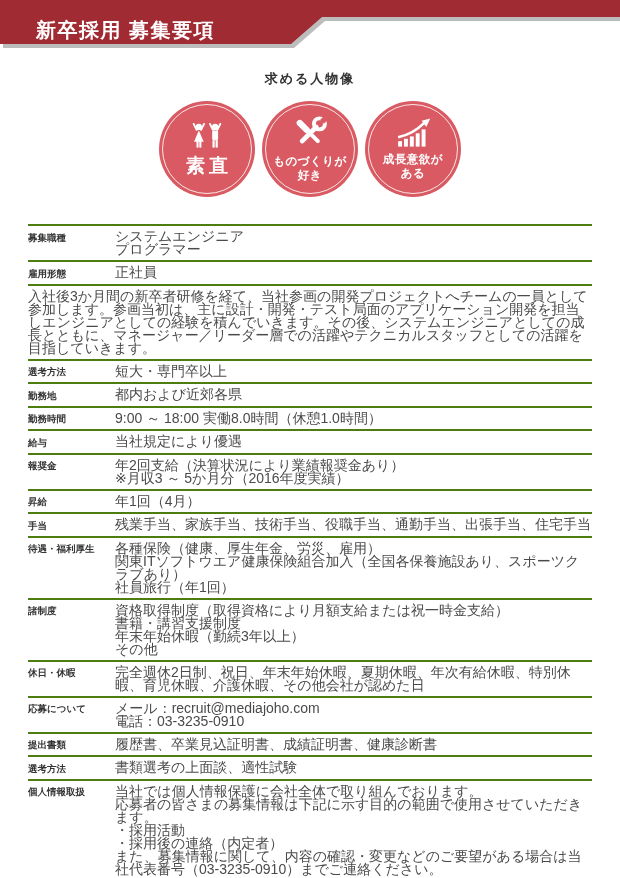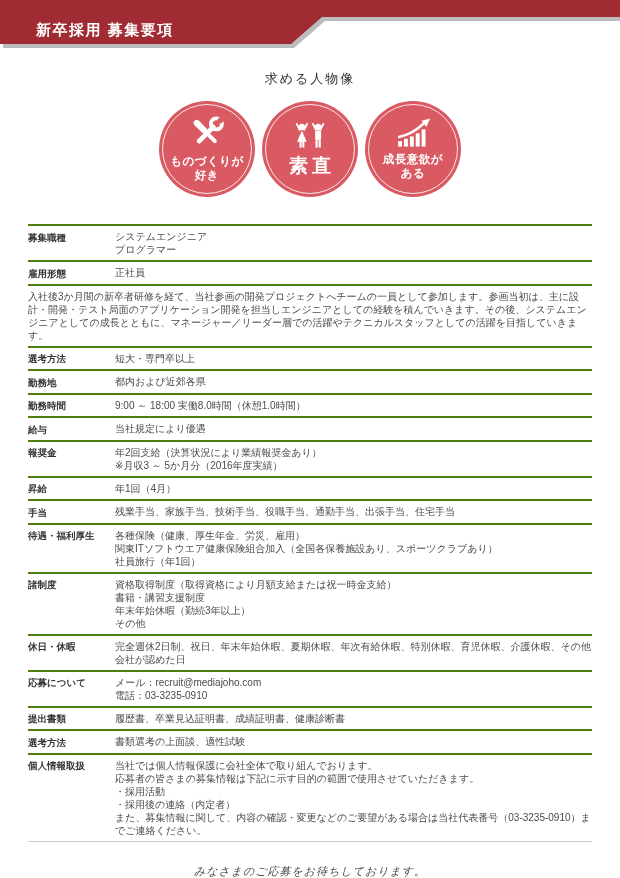--- a/index.html
+++ b/index.html
@@ -12,26 +12,26 @@
   .header { position:relative; height:48px; width:620px; }
   .hshape {
     position:absolute; left:0; top:0; width:620px; height:44px;
     clip-path: polygon(0 0, 620px 0, 620px 17px, 322px 17px, 291px 44px, 0 44px);
   }
   .hshadow { background:#bcbcbc; transform:translate(3px,4px); }
   .hred    { background:#a12b33; }
   .htitle {
     position:absolute; left:36px; top:0; height:56px;
     display:flex; align-items:center; padding-top:5px; box-sizing:border-box;
-    color:#ffffff; font-size:15px; font-weight:bold; letter-spacing:1.5px;
+    color:#ffffff; font-size:20px; font-weight:bold; letter-spacing:1.5px;
   }
   
   .persona-heading {
     margin-top:22px; text-align:center;
-    font-size:13px; font-weight:normal; color:#333333; letter-spacing:2px;
+    font-size:13px; font-weight:bold; color:#333333; letter-spacing:2px;
   }
   .circles { margin-top:13px; display:flex; justify-content:center; gap:7px; }
   .circle {
     width:96px; height:96px; border-radius:50%; background:#d95a62;
     position:relative; display:flex; flex-direction:column;
     align-items:center; justify-content:center; box-sizing:border-box;
   }
   .ring {
     position:absolute; inset:3px; border:1px solid rgba(255,255,255,0.85);
     border-radius:50%; pointer-events:none;
@@ -43,21 +43,21 @@
   }
   .clabel.big { font-size:19px; letter-spacing:4px; line-height:1.1; text-indent:4px; }
   
   .spec-table { margin:27px 28px 0 28px; }
   .row { display:flex; border-top:2px solid #4d7c0f; padding:4px 0; }
   .row:last-child { border-bottom:1px solid #cccccc; }
   .row .label {
     flex:0 0 87px; font-size:9.5px; font-weight:bold; color:#333333;
     line-height:13px; padding-top:0.5px;
   }
-  .row .value { flex:1; font-size:10px; color:#4a4a4a; line-height:13px; }
+  .row .value { flex:1; font-size:14px; color:#4a4a4a; line-height:13px; }
   .row .value div { min-height:13px; }
   
   .footer {
     margin-top:22px; text-align:center;
     font-size:11px; color:#4a4a4a; letter-spacing:1px;font-style:italic;
   }
 </style>
 </head>
 <body>
 
@@ -65,35 +65,20 @@
 
   <div class="header">
     <div class="hshape hshadow"></div>
     <div class="hshape hred"></div>
     <div class="htitle">新卒採用 募集要項</div>
   </div>
 
   <div class="persona-heading">求める人物像</div>
 
   <div class="circles">
-
-    <div class="circle">
-      <div class="ring"></div>
-      <svg width="38" height="33" viewBox="0 0 48 42">
-        <line x1="11" y1="9" x2="20" y2="18" stroke="#ffffff" stroke-width="8" stroke-linecap="round"></line>
-        <line x1="18" y1="16" x2="34" y2="32" stroke="#ffffff" stroke-width="5" stroke-linecap="round"></line>
-        <circle cx="36" cy="10" r="7" fill="none" stroke="#ffffff" stroke-width="5"></circle>
-        <rect x="33" y="-6" width="7" height="12" fill="#d95a62" transform="rotate(45 36 10)"></rect>
-        <line x1="32" y1="14" x2="14" y2="32" stroke="#ffffff" stroke-width="6" stroke-linecap="round"></line>
-      </svg>
-      <div class="clabel">
-        <div>ものづくりが</div>
-        <div>好き</div>
-      </div>
-    </div>
 
     <div class="circle">
       <div class="ring"></div>
       <svg width="34" height="29" viewBox="0 0 46 38">
         <g fill="#ffffff" stroke="none">
           <circle cx="12" cy="6" r="4.2"></circle>
           <circle cx="34" cy="6" r="4.2"></circle>
           <path d="M12 11 L5.5 26 L18.5 26 Z"></path>
           <rect x="8.8" y="25" width="2.8" height="9"></rect>
           <rect x="12.6" y="25" width="2.8" height="9"></rect>
@@ -106,20 +91,35 @@
             <path d="M19 2 L15 10"></path>
           <path d="M27 2 L31 10"></path>
             <path d="M41 2 L37 10"></path>
         </g>
       </svg>
       <div class="clabel big">素直</div>
     </div>
 
     <div class="circle">
       <div class="ring"></div>
+      <svg width="38" height="33" viewBox="0 0 48 42">
+        <line x1="11" y1="9" x2="20" y2="18" stroke="#ffffff" stroke-width="8" stroke-linecap="round"></line>
+        <line x1="18" y1="16" x2="34" y2="32" stroke="#ffffff" stroke-width="5" stroke-linecap="round"></line>
+        <circle cx="36" cy="10" r="7" fill="none" stroke="#ffffff" stroke-width="5"></circle>
+        <rect x="33" y="-6" width="7" height="12" fill="#d95a62" transform="rotate(45 36 10)"></rect>
+        <line x1="32" y1="14" x2="14" y2="32" stroke="#ffffff" stroke-width="6" stroke-linecap="round"></line>
+      </svg>
+      <div class="clabel">
+        <div>ものづくりが</div>
+        <div>好き</div>
+      </div>
+    </div>
+
+    <div class="circle">
+      <div class="ring"></div>
       <svg width="36" height="29" viewBox="0 0 46 36">
         <g fill="#ffffff">
           <rect x="4" y="29" width="5" height="7"></rect>
           <rect x="11.5" y="26" width="5" height="10"></rect>
           <rect x="19" y="23" width="5" height="13"></rect>
           <rect x="26.5" y="19" width="5" height="17"></rect>
           <rect x="34" y="14" width="5" height="22"></rect>
         </g>
         <path d="M4 24 C14 22 27 16 37 6" stroke="#ffffff" stroke-width="3.4" fill="none"></path>
         <polygon points="45,0 34,3 40,11" fill="#ffffff"></polygon>

